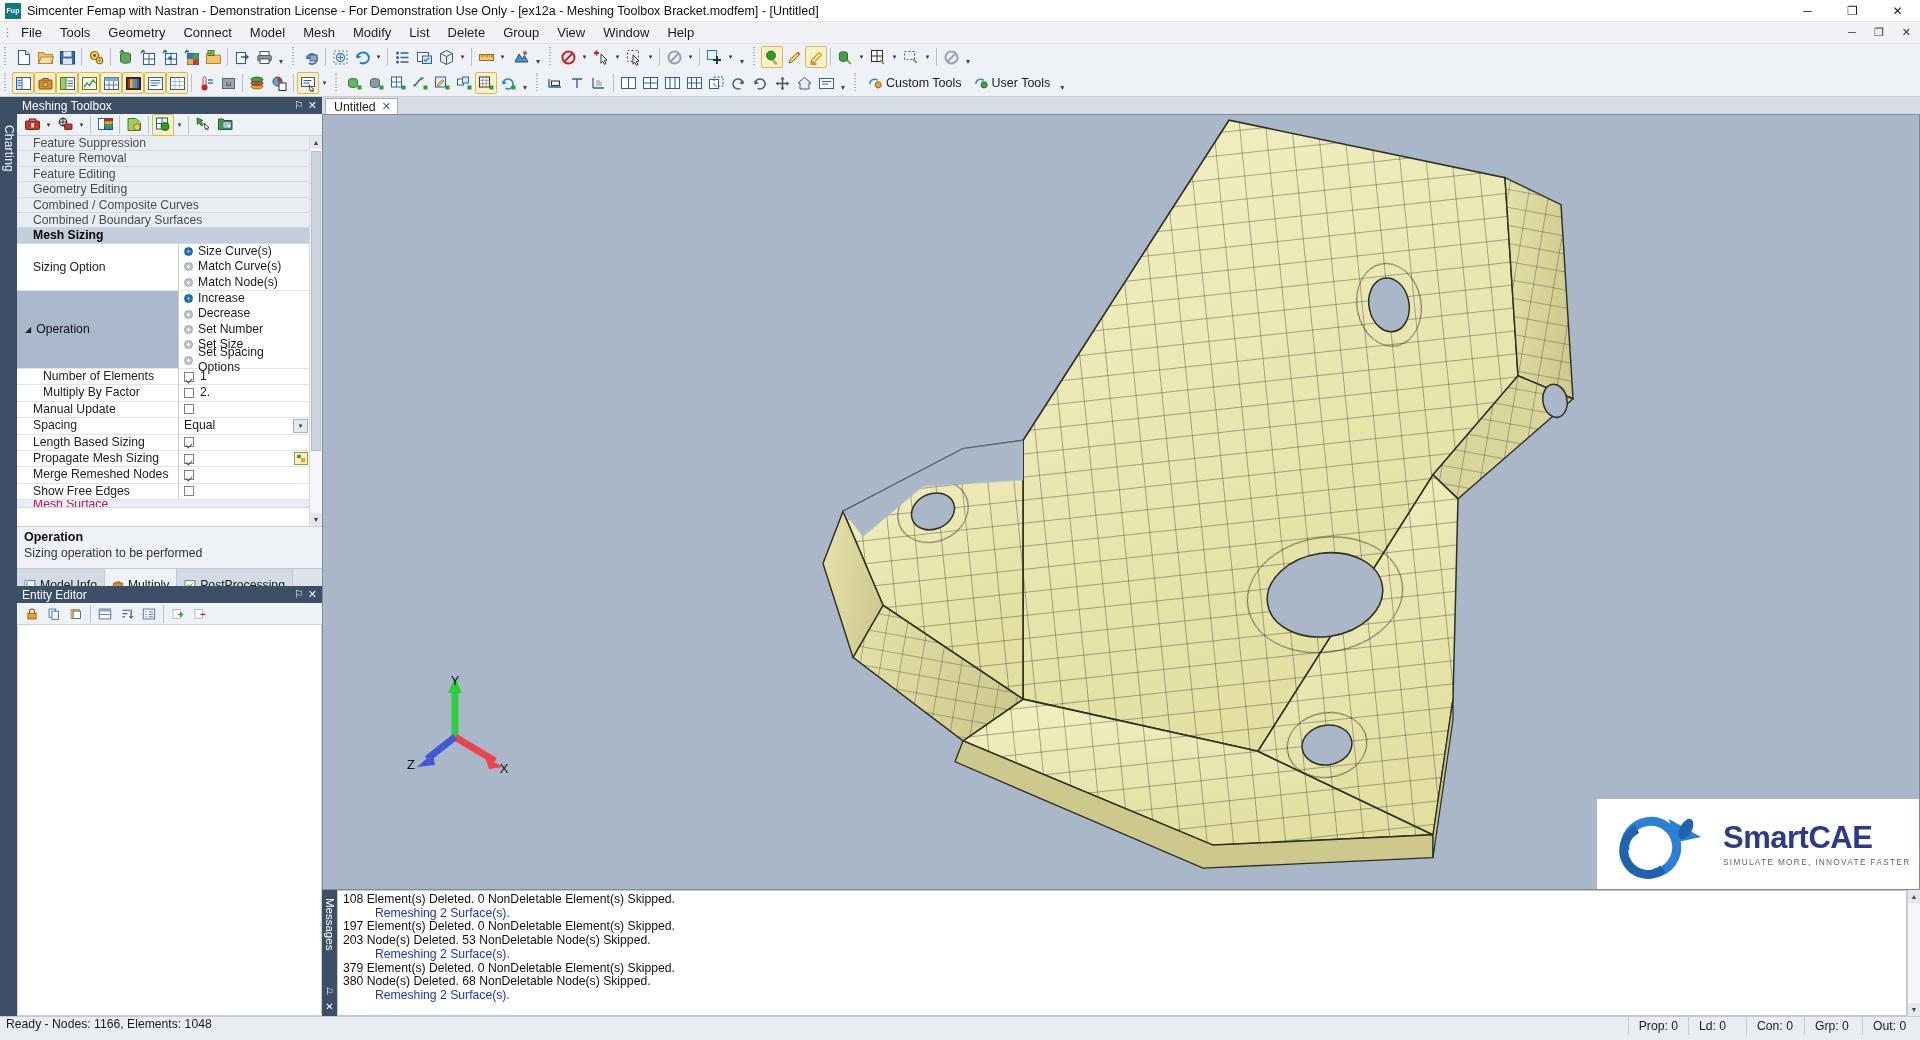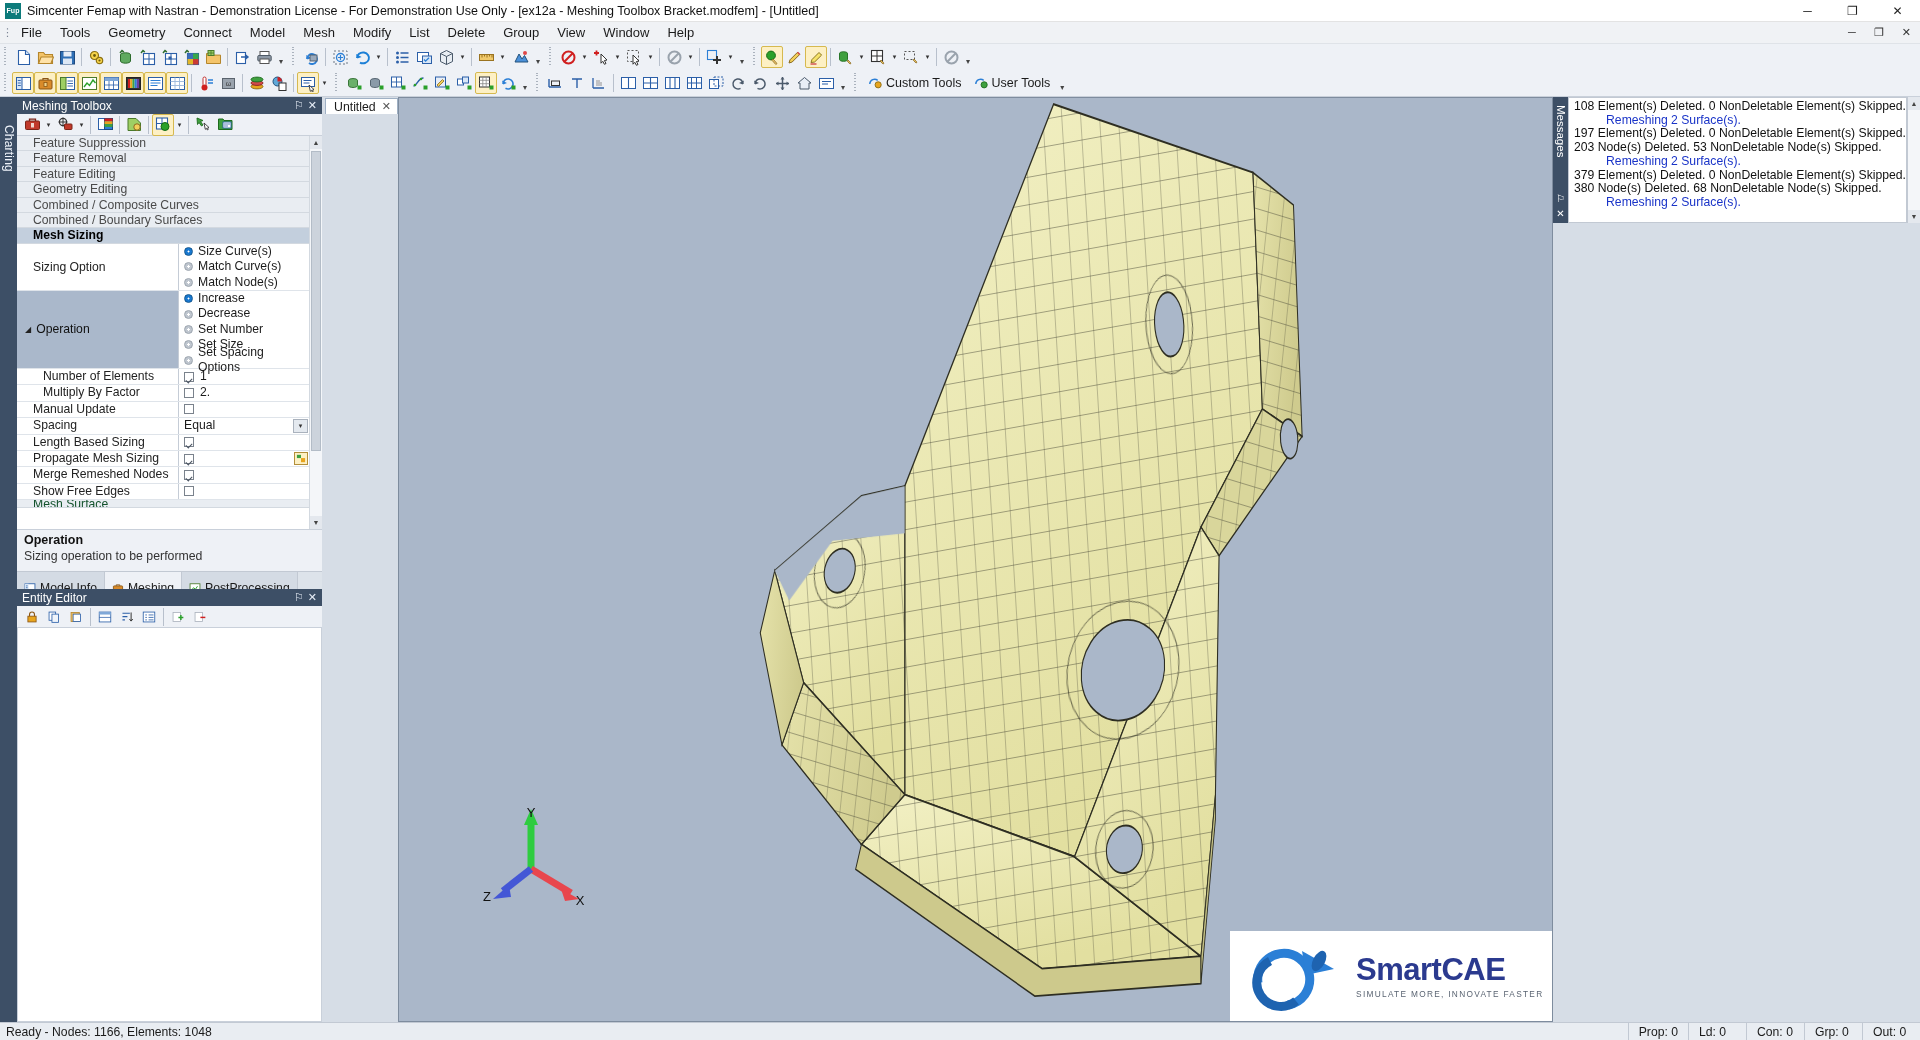--- a/index.html
+++ b/index.html
@@ -156,21 +156,21 @@
   }
   .dock-tab.active { background: #eef1f6; font-weight: normal; }
 
   .ee-toolbar {
     height: 22px; background: #eef1f6; display: flex; align-items: center; padding-left: 4px;
     border-bottom: 1px solid #c9d0da; flex: none;
   }
   .ee-body { flex: 1; background: #ffffff; border: 1px solid #c9d0da; border-top: none; }
 
   
-  .maincol { flex: 1; display: flex; flex-direction: row; min-width: 0; background: #d6dde6; }
+  .maincol { flex: 1; display: flex; flex-direction: column; min-width: 0; background: #d6dde6; }
   .doctabs { height: 17px; background: #d6dde6; display: flex; align-items: flex-end; flex: none; padding-left: 3px; }
   .doctab {
     display: flex; align-items: center; gap: 6px; height: 16px; padding: 0 6px 0 8px;
     background: #ffffff; border: 1px solid #9fb0c4; border-bottom: none; font-size: 12.3px;
   }
   .doctab .x { font-size: 11px; color: #555; }
 
   .viewport { flex: 1; position: relative; background: #aab7c9; border: 1px solid #7e8c9e; min-height: 0; overflow: hidden; }
 
   .smartcae {
@@ -192,21 +192,21 @@
   .msg-vtitle .pins { margin-top: auto; display:flex; flex-direction:column; align-items:center; gap:4px; padding-bottom:4px; font-size:10px;}
   .msg-body { flex: 1; background: #ffffff; overflow: hidden; padding: 2px 0 0 2px; border: 1px solid #c2c9d3; }
   .msg-line { font-size: 12.2px; line-height: 13.7px; color: #111; white-space: nowrap; padding-left: 3px; }
   .msg-line.blue { color: #1a34c8; margin-left: 32px; }
   .msg-scroll { width: 13px; background: #f0f2f5; border-left: 1px solid #c2c9d3; flex: none;
                 display:flex; flex-direction:column; justify-content:space-between; }
   .msg-scroll .sb-arrow { height:13px; display:flex; align-items:center; justify-content:center; font-size:7px; color:#444; background:#e4e8ee;}
 
   
   .statusbar {
-    height: 18px; flex: none; background: #e9edf2; display: flex; align-items: center;
+    height: 24px; flex: none; background: #e9edf2; display: flex; 
     border-top: 1px solid #c2c9d3; font-size: 12.2px; color: #1b1b1b;
   }
   .statusbar .left { padding-left: 6px; }
   .statusbar .right { margin-left: auto; display: flex; }
   .statusbar .cell { padding: 0 10px; border-left: 1px solid #c2c9d3; height: 18px; line-height: 18px; min-width: 58px; }
 
   svg { shape-rendering: geometricPrecision; }
 </style>
 </head>
 <body>
@@ -961,21 +961,21 @@
             </div>
           </div>
 
           <div class="pg-row">
             <div class="pg-label">Show Free Edges</div>
             <div class="pg-val">
               <span class="cbox"></span>
             </div>
           </div>
 
-          <div class="pg-section" style="overflow:hidden;height:8px;line-height:9px;color:#14532d;">Mesh Surface</div>
+          <div class="pg-section" style="overflow:hidden;height:8px;line-height:9px;color:#be185d;">Mesh Surface</div>
         </div>
 
         <div class="pg-scroll">
           <div class="sb-arrow">▲</div>
           <div class="sb-track">
             <div class="sb-thumb"></div>
           </div>
           <div class="sb-arrow">▼</div>
         </div>
       </div>
@@ -992,21 +992,21 @@
               <rect x="1.5" y="2.5" width="5" height="12" fill="#d7e6f7"></rect>
               <path d="M2.8 5.5h2.4M2.8 8h2.4M2.8 10.5h2.4" stroke="#2b5fa8" stroke-width="1"></path>
             </svg>
           <span>Model Info</span>
         </div>
         <div class="dock-tab active">
           <svg width="12" height="12" viewBox="0 0 17 17">
               <rect x="2" y="5.5" width="13" height="8.5" rx="1" fill="#d98b2a" stroke="#8a5514" stroke-width="1.2"></rect>
               <path d="M6 5.5V4h5v1.5" fill="none" stroke="#8a5514" stroke-width="1.2"></path>
             </svg>
-          <span>Meshing</span>
+          <span>Multiply</span>
         </div>
         <div class="dock-tab">
           <svg width="12" height="12" viewBox="0 0 17 17">
               <rect x="1.5" y="2.5" width="14" height="12" fill="#fff" stroke="#4a7a2b" stroke-width="1.2"></rect>
               <path d="M3.5 12l3-4 2.5 2.5 3-4.5" fill="none" stroke="#2aa02a" stroke-width="1.4"></path>
             </svg>
           <span>PostProcessing</span>
         </div>
       </div>
 

